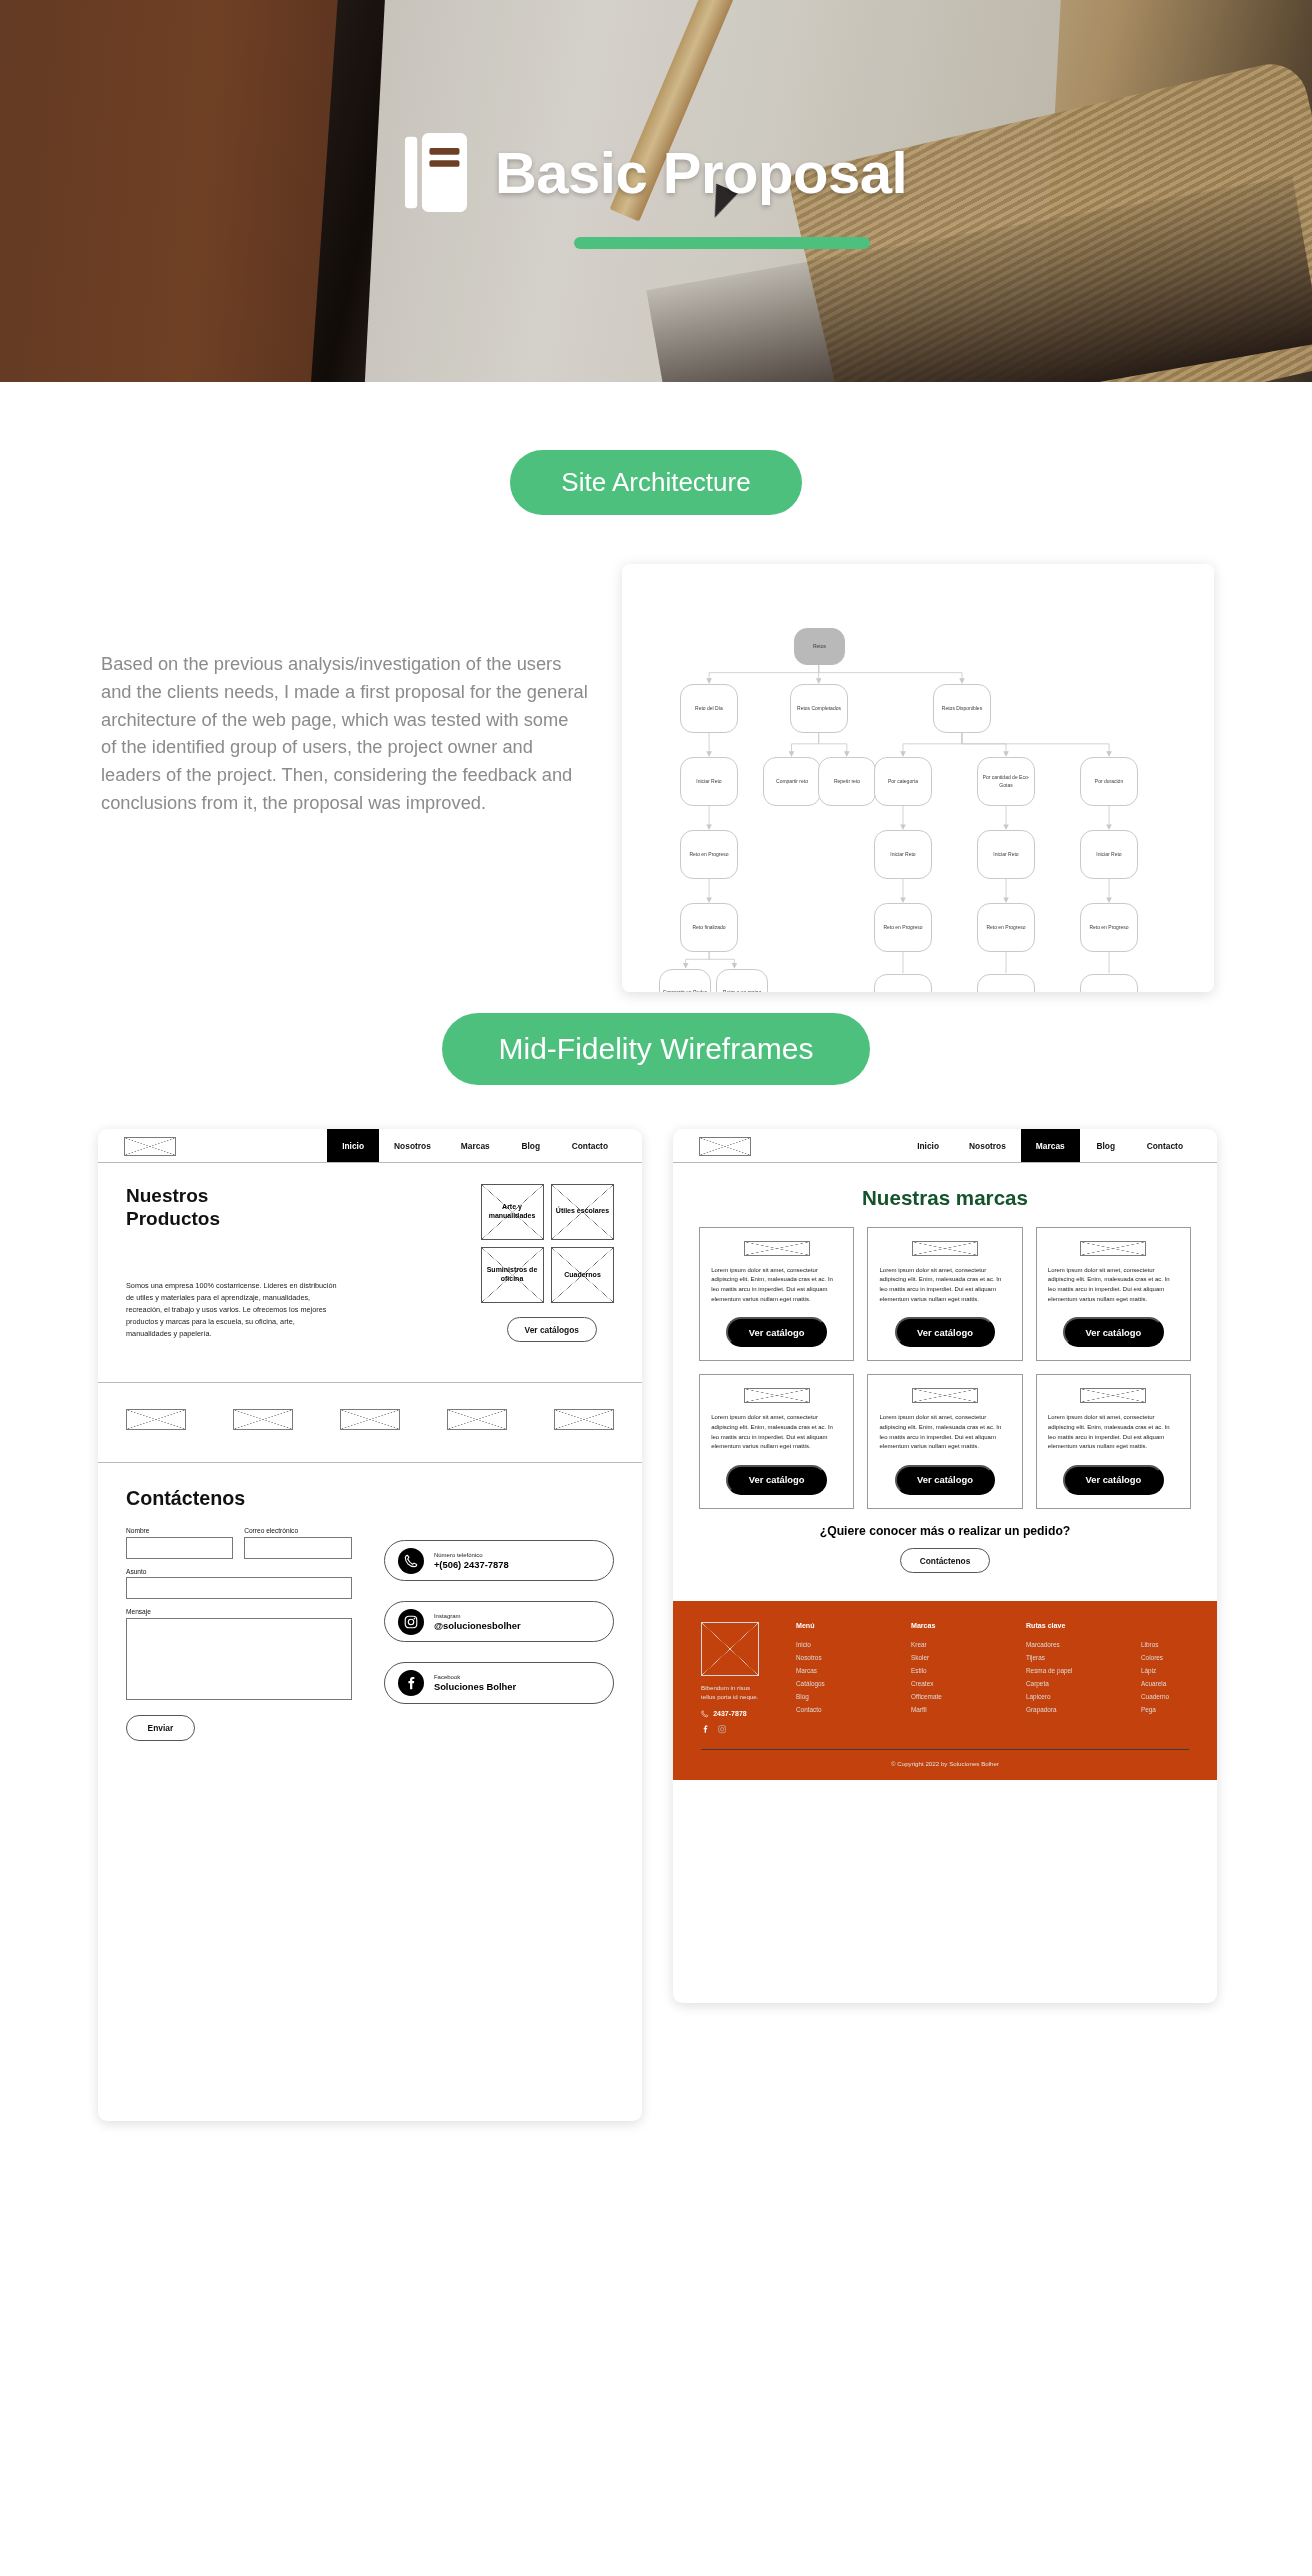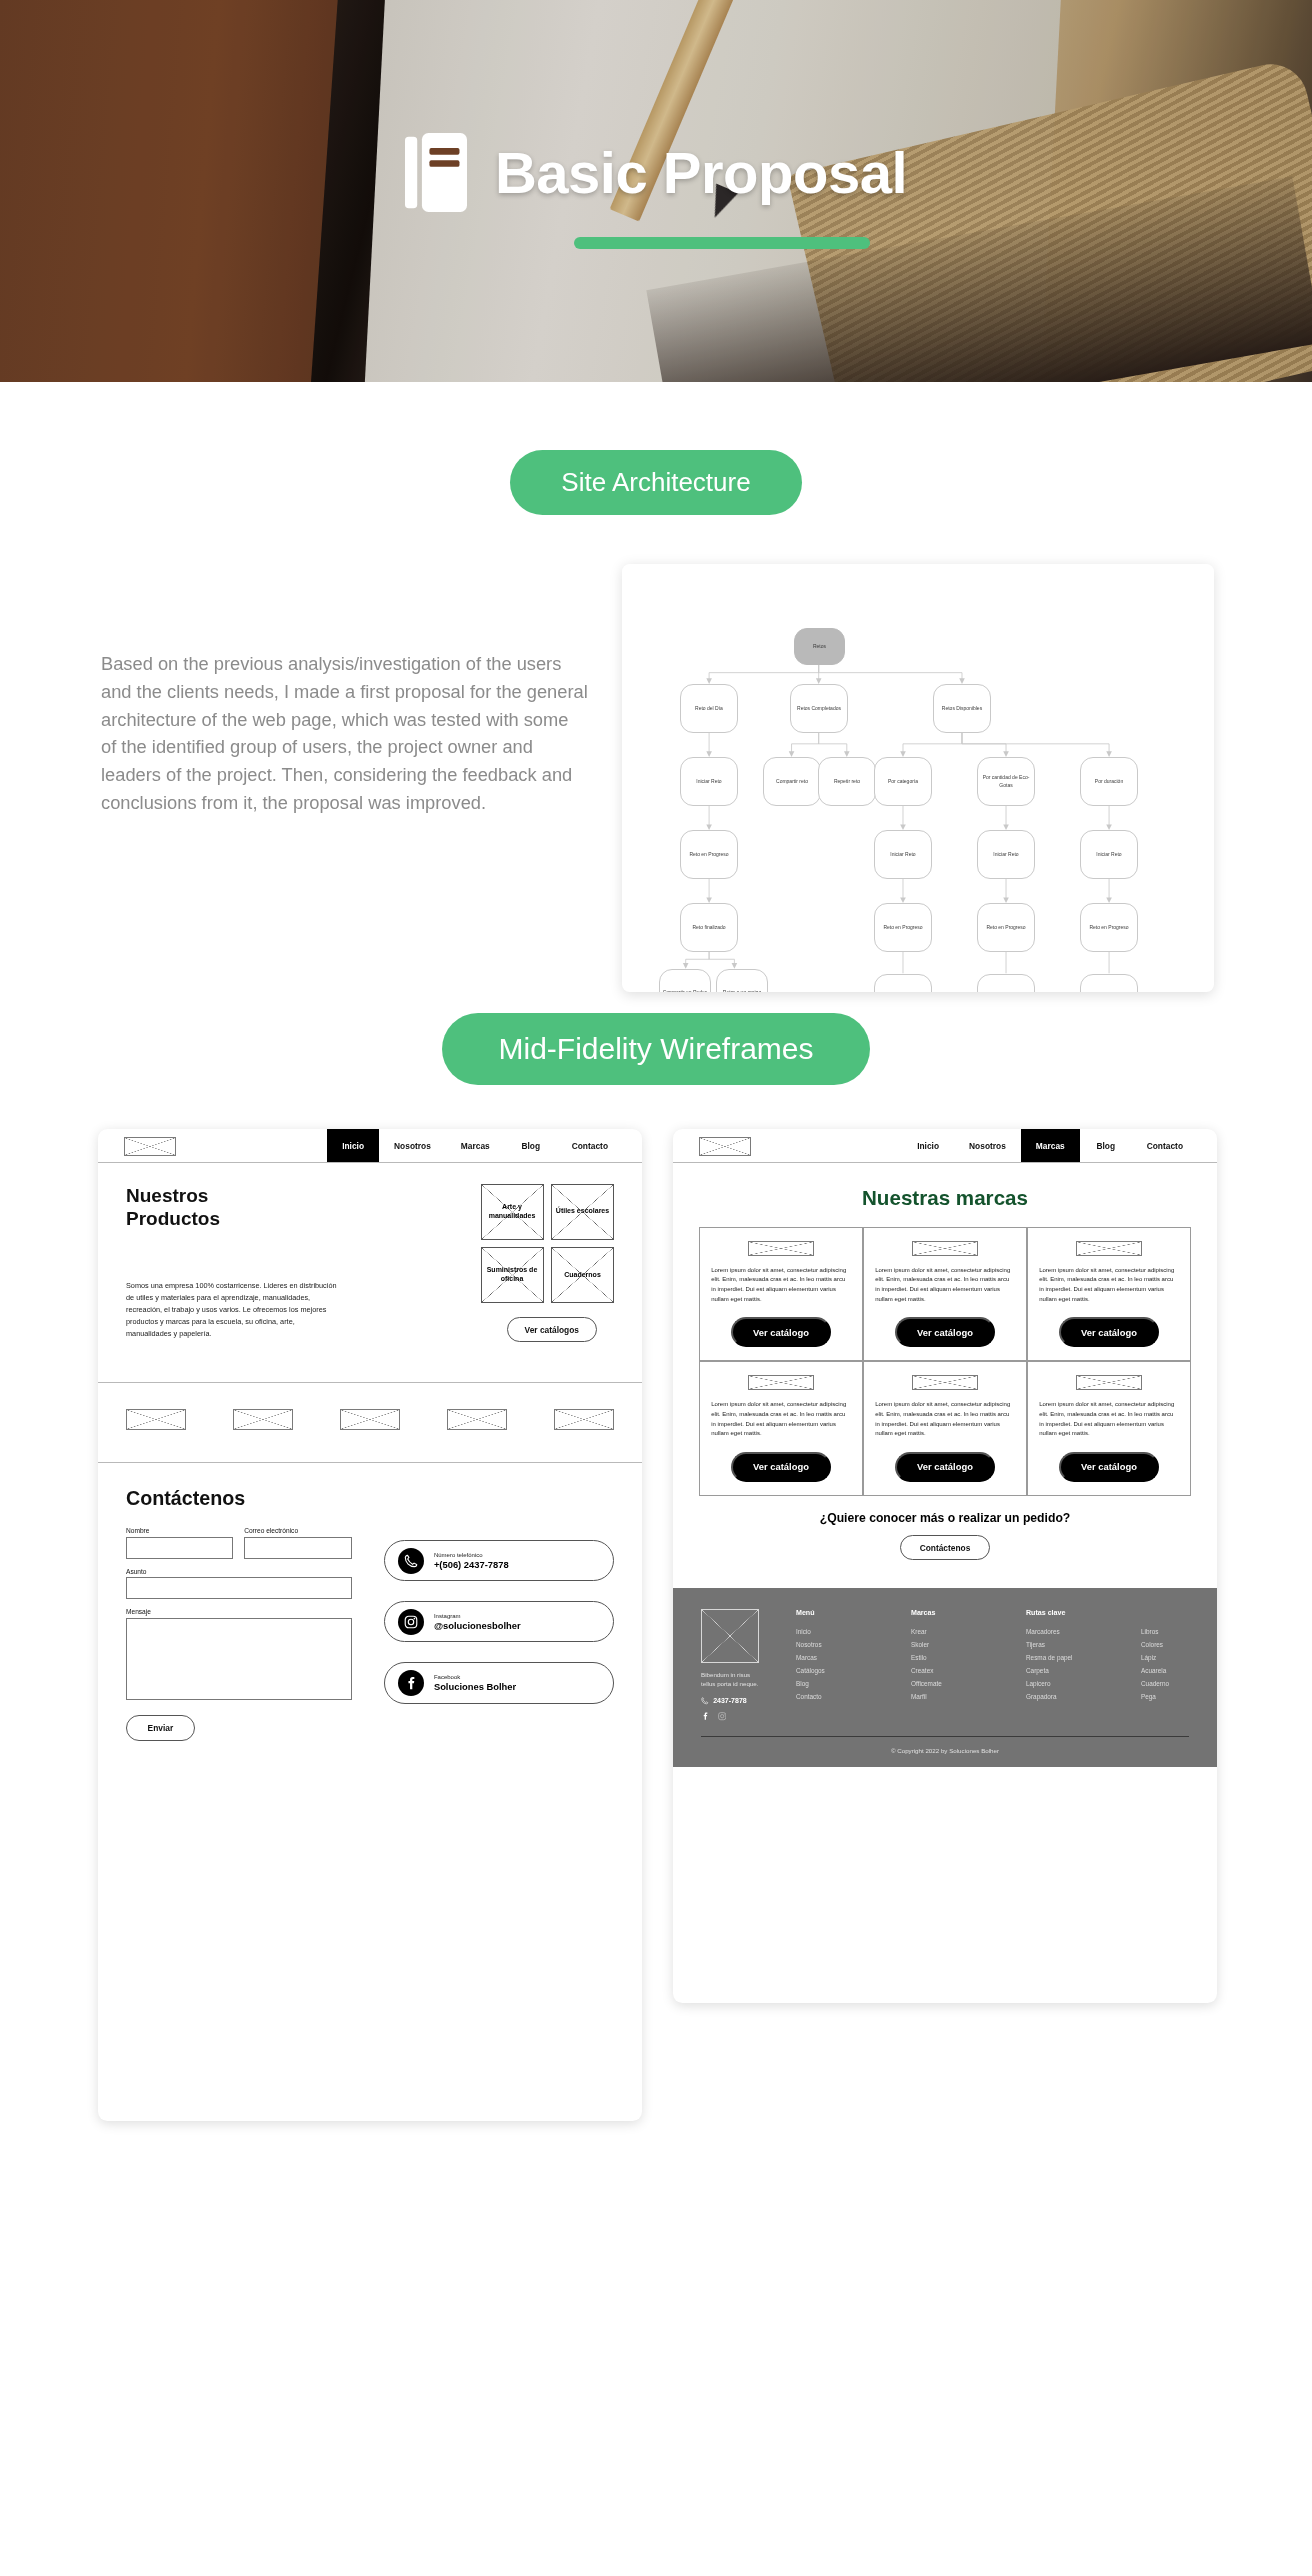--- a/index.html
+++ b/index.html
@@ -257,28 +257,28 @@
     border: 0.9px solid #555; border-radius: 28px; background: #fff;
     display: flex; align-items: center; gap: 10.3px;
     padding: 6.6px 12.2px; margin-bottom: 20px;
   }
   .cp-circle { width: 26px; height: 26px; border-radius: 50%; background: #000; flex: 0 0 26px; display:flex; align-items:center; justify-content:center; }
   .cp-small { font-size: 6px; color: #222; }
   .cp-big { font-size: 9.4px; font-weight: bold; color: #000; margin-top: 0.9px; }
 
   
   .marcas-title { font-size: 20.6px; font-weight: bold; color: #14532d; text-align: center; margin: 22.5px 0 17px; }
-  .marcas-grid { display: grid; grid-template-columns: repeat(3, 1fr); gap: 0; padding: 0 26px; }
+  .marcas-grid { display: grid; grid-template-columns: repeat(3, 1fr); gap: 13px; padding: 0 26px; }
   .marca-card { border: 0.9px solid #9a9a9a; background: #fff; padding: 13px 11.2px 13px; display: flex; flex-direction: column; align-items: center; }
   .marca-img { width: 66px; height: 15px; }
   .marca-text { font-size: 6px; color: #1a1a1a; line-height: 1.6; margin: 10.3px 0 13px; }
   .cta-title { text-align: center; font-size: 12.2px; font-weight: bold; color: #000; margin-top: 15px; }
   .cta-btn-wrap { display: flex; justify-content: center; margin-top: 10.3px; padding-bottom: 28px; }
 
-  .wf-footer { background: #737373; color: #fff; padding: 20.6px 28px 13px; }
+  .wf-footer { background: #c2410c; color: #fff; padding: 20.6px 28px 13px; }
   .footer-top { display: flex; gap: 37px; }
   .footer-brand { width: 112px; }
   .f-xbox { position: relative; border: 0.9px solid #d8d8d8; width: 58px; height: 54px; }
   .f-xbox::before, .f-xbox::after {
     content: ""; position: absolute; inset: 0;
     background: linear-gradient(to top right, transparent calc(50% - 0.4px), #d8d8d8 50%, transparent calc(50% + 0.4px));
   }
   .f-xbox::after {
     background: linear-gradient(to bottom right, transparent calc(50% - 0.4px), #d8d8d8 50%, transparent calc(50% + 0.4px));
   }

